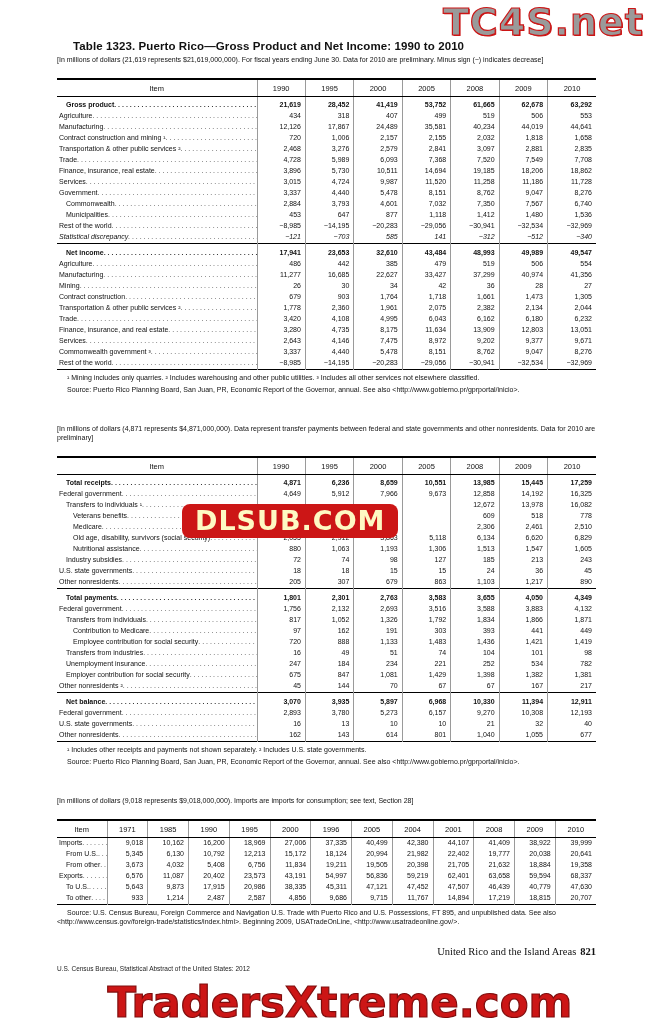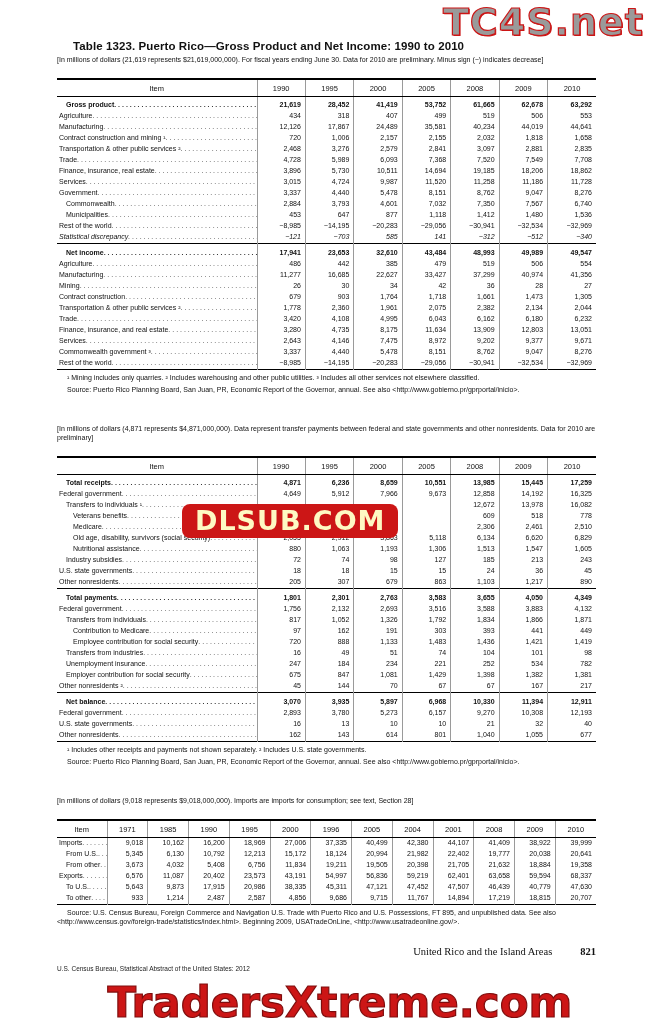--- a/index.html
+++ b/index.html
@@ -28,21 +28,21 @@
   .lab{white-space:nowrap}
   .dots{flex:1;overflow:hidden;white-space:nowrap;color:#333}
   .dots::after{content:" . . . . . . . . . . . . . . . . . . . . . . . . . . . . . . . . . . . . . . . . . . . . . . . . . . . . . . . ."}
   tr.b td{font-weight:bold;padding-top:3px}
   tr.sec td{border-top:1px solid #000;padding-top:4px}
   tr.i td{font-style:italic}
 
   
   .page-footer{margin-top:20px;text-align:right;font-family:"Liberation Serif",serif;
                font-size:10.5px;color:#111}
-  .page-footer .pageno{font-weight:bold;margin-left:28px}
+  .page-footer .pageno{font-weight:bold;margin-left:4px}
   .bureau{margin-top:8px;text-align:left;font-size:6.5px;color:#222;
           font-family:"Liberation Sans",sans-serif}
 
   
   .wm{position:absolute;z-index:5;font-weight:bold;white-space:nowrap;pointer-events:none}
   .wm-top{top:0px;right:8px;font-size:38px;letter-spacing:1px;
           color:var(--watermark-gray,#9a9a9a);
           -webkit-text-stroke:1.2px var(--watermark-red,#a62626);
           text-shadow:1px 1px 0 var(--watermark-red,#a62626);
           font-family:"DejaVu Sans",sans-serif}

